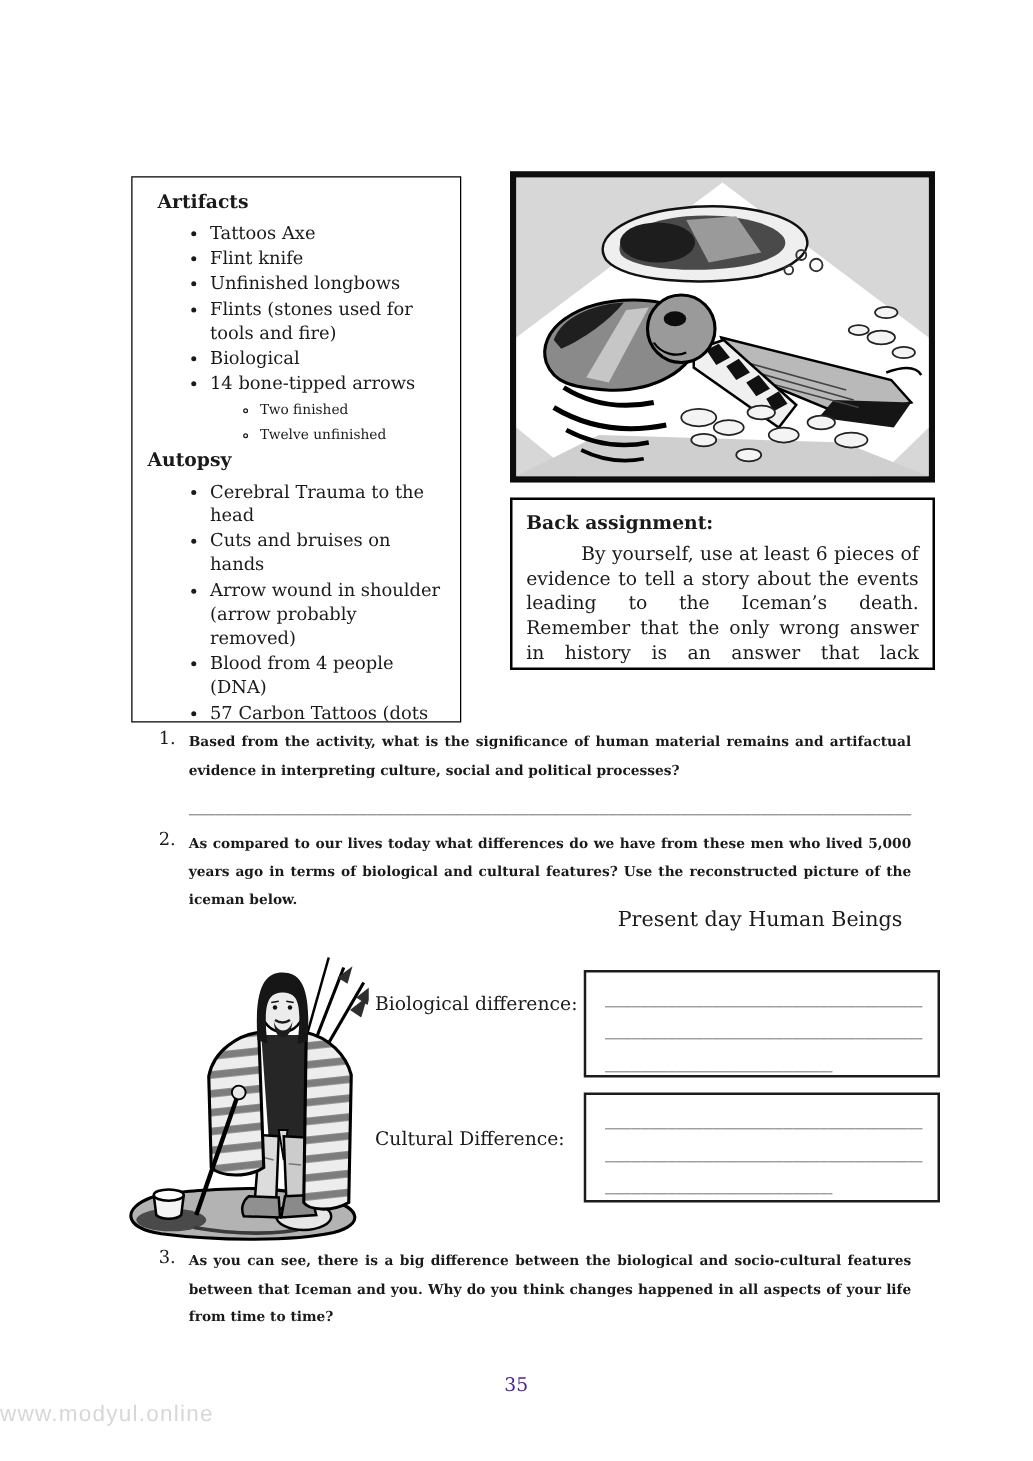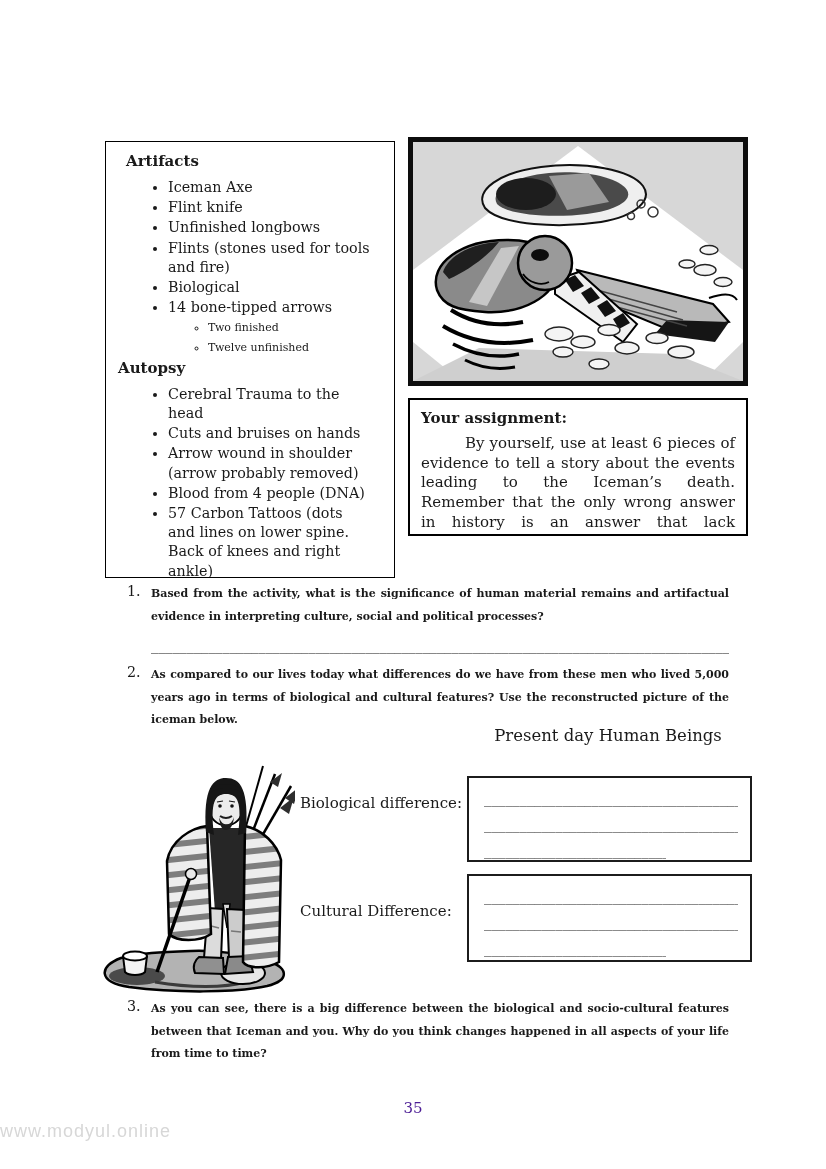--- a/index.html
+++ b/index.html
@@ -4,21 +4,21 @@
 <style>
   html,body{margin:0;padding:0;background:#888;}
   .page{
     position:relative; width:826px; height:1169px; background:#ffffff;
     margin:0 auto; overflow:hidden;
     font-family:"DejaVu Serif","Liberation Serif",serif;
     color:#1a1a1a;
   }
   
   .artifacts-box{
-    position:absolute; left:105px; top:141px; width:290px; height:437px;
+    position:absolute; left:105px; top:141px; width:264px; height:437px;
     border:1.5px solid #000; box-sizing:border-box; padding:8px 10px 0 14px;
     overflow:hidden;
   }
   .box-title{font-weight:bold; font-size:15px; margin:2px 0 0 6px;}
   .artifacts-box ul.bullets{
     list-style:disc; margin:8px 0 0 0; padding-left:48px; font-size:14.3px;
   }
   .artifacts-box ul.bullets > li{margin:0 0 1px 0; line-height:19.2px; max-width:204px;}
   .artifacts-box ul.sub{
     list-style:circle; margin:1px 0 0 0; padding-left:40px; font-size:11px;
@@ -85,21 +85,21 @@
   }
 </style>
 </head>
 <body>
 
 <div class="page">
 
   <div class="artifacts-box">
     <div class="box-title">Artifacts</div>
     <ul class="bullets">
-      <li>Iceman Axe</li>
+      <li>Tattoos Axe</li>
       <li>Flint knife</li>
       <li>Unfinished longbows</li>
       <li>Flints (stones used for tools and fire)</li>
       <li>Biological</li>
       <li><span>14 bone-tipped arrows</span>
         <ul class="sub">
           <li>Two finished</li>
           <li>Twelve unfinished</li>
         </ul>
       </li>
@@ -167,21 +167,21 @@
         <ellipse cx="268" cy="210" rx="13" ry="6"></ellipse>
         <ellipse cx="292" cy="128" rx="11" ry="5.5"></ellipse>
         <ellipse cx="310" cy="140" rx="9" ry="4.5"></ellipse>
         <ellipse cx="296" cy="108" rx="9" ry="4.5"></ellipse>
         <ellipse cx="274" cy="122" rx="8" ry="4"></ellipse>
       </g>
     </svg>
   </div>
 
   <div class="assignment-box">
-    <div class="box-title" style="margin-left:0;">Your assignment:</div>
+    <div class="box-title" style="margin-left:0;">Back assignment:</div>
     <p>By yourself, use at least 6 pieces of evidence to tell a story about the events leading to the Iceman’s death. Remember that the only wrong answer in history is an answer that lack evidence. Be creative and</p>
   </div>
 
   <div class="question q1">
     <span class="q-num">1.</span>
     <p class="q-text">Based from the activity, what is the significance of human material remains and artifactual evidence in interpreting culture, social and political processes?</p>
     <div class="answer-line">__________________________________________________________________________________________</div>
   </div>
 
   <div class="question q2">

